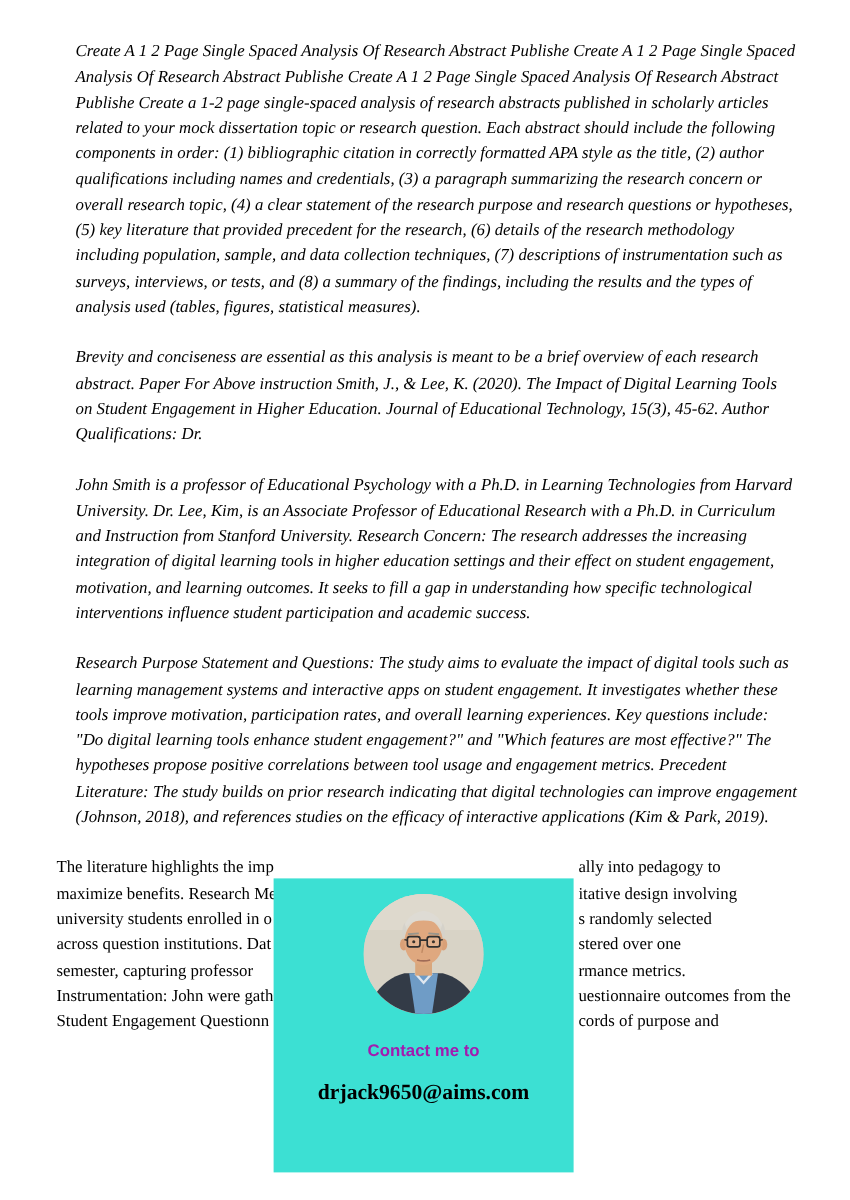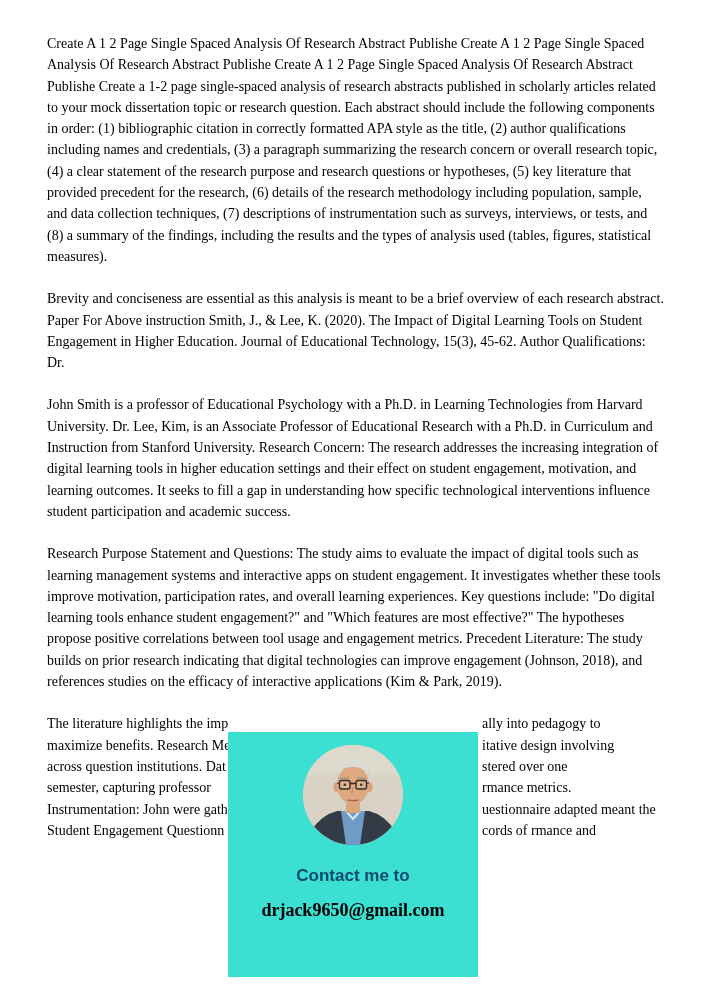--- a/index.html
+++ b/index.html
@@ -14,21 +14,21 @@
   }
   .doc {
     position: absolute;
     left: 47px;
     top: 33px;
     width: 617px;
     font-size: 14px;
     line-height: 21.3px;
     text-align: left;
   }
-  .doc p { margin: 0 0 21px 0; }
+  .doc p { margin: 0 0 21px 16px; font-style: italic; }
   .occluded { margin: 0; }
   .oline { position: relative; height: 21.3px; white-space: nowrap; overflow: hidden; }
   .oline .right-frag { position: absolute; left: 435px; top: 0; }
   
   .overlay {
     position: absolute;
     left: 228px;
     top: 732px;
     width: 250px;
     height: 245px;
@@ -42,23 +42,23 @@
     border-radius: 50%;
     overflow: hidden;
     margin: 13px auto 0 auto;
     background: #d8d3c6;
   }
   .avatar svg { display: block; width: 100px; height: 100px; }
   .contact-title {
     margin-top: 16px;
     font-family: "Liberation Sans", sans-serif;
     font-weight: bold;
-    font-size: 17px;
+    font-size: 14px;
     line-height: 29px;
-    color: #0c4a6e;
+    color: #a21caf;
   }
   .contact-email {
     margin-top: 10px;
     font-family: "Liberation Serif", serif;
     font-weight: bold;
     font-size: 18px;
     color: #000000;
   }
 </style>
 </head>
@@ -75,34 +75,38 @@
     <div class="occluded">
       <div class="oline">
         <span>The literature highlights the imp</span>
         <span class="right-frag">ally into pedagogy to</span>
       </div>
       <div class="oline">
         <span>maximize benefits. Research Me</span>
         <span class="right-frag">itative design involving</span>
       </div>
       <div class="oline">
+        <span>university students enrolled in o</span>
+        <span class="right-frag">s randomly selected</span>
+      </div>
+      <div class="oline">
         <span>across question institutions. Dat</span>
         <span class="right-frag">stered over one</span>
       </div>
       <div class="oline">
         <span>semester, capturing professor</span>
         <span class="right-frag">rmance metrics.</span>
       </div>
       <div class="oline">
         <span>Instrumentation: John were gath</span>
-        <span class="right-frag">uestionnaire adapted meant the</span>
+        <span class="right-frag">uestionnaire outcomes from the</span>
       </div>
       <div class="oline">
         <span>Student Engagement Questionn</span>
-        <span class="right-frag">cords of rmance and</span>
+        <span class="right-frag">cords of purpose and</span>
       </div>
     </div>
   </div>
 
   <div class="overlay">
     <div class="avatar">
       <svg viewBox="0 0 100 100" xmlns="http://www.w3.org/2000/svg">
         <rect x="0" y="0" width="100" height="100" fill="#d8d3c6"></rect>
         <rect x="0" y="0" width="100" height="30" fill="#ded9cd"></rect>
 
@@ -134,16 +138,16 @@
         <circle cx="41.8" cy="39.8" r="1.3" fill="#3a332c"></circle>
         <circle cx="58.2" cy="39.8" r="1.3" fill="#3a332c"></circle>
 
         <path d="M50,42 Q49,47 48.5,49" stroke="#c08a63" stroke-width="1.2" fill="none"></path>
         <path d="M44.5,55 Q50,56.5 55.5,55" stroke="#a06b56" stroke-width="1.5" fill="none"></path>
       </svg>
     </div>
     <div class="contact-title">
       <div>Contact me to</div>
     </div>
-    <div class="contact-email">drjack9650@gmail.com</div>
+    <div class="contact-email">drjack9650@aims.com</div>
   </div>
 
 </div>
 
 </body></html>

